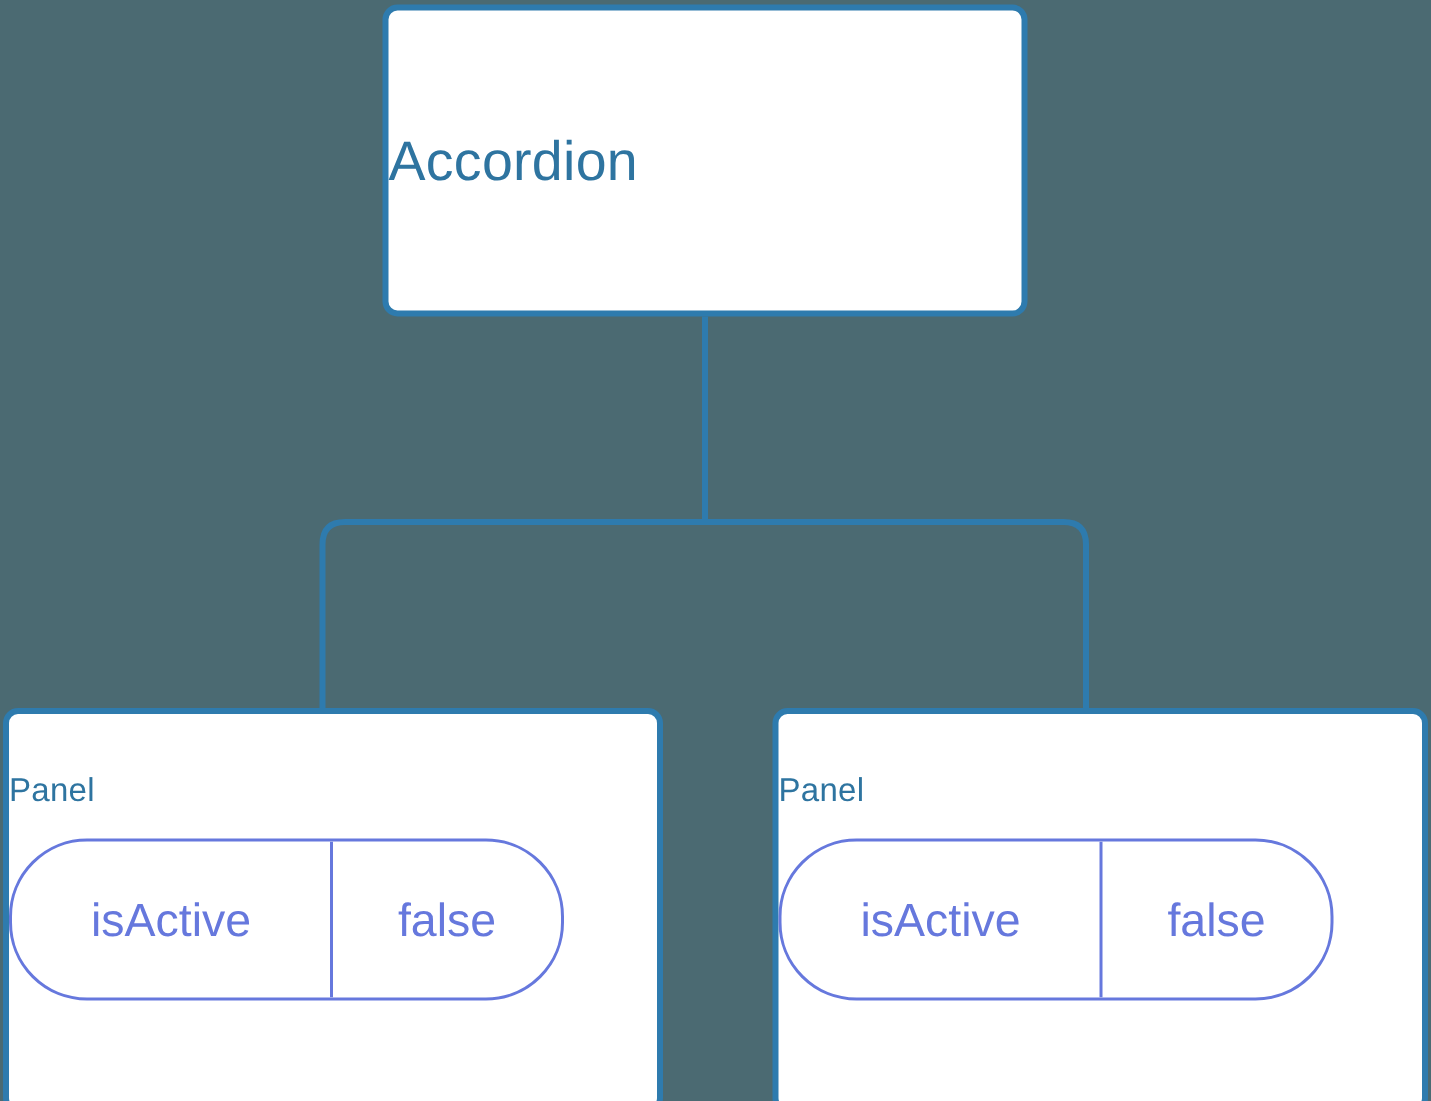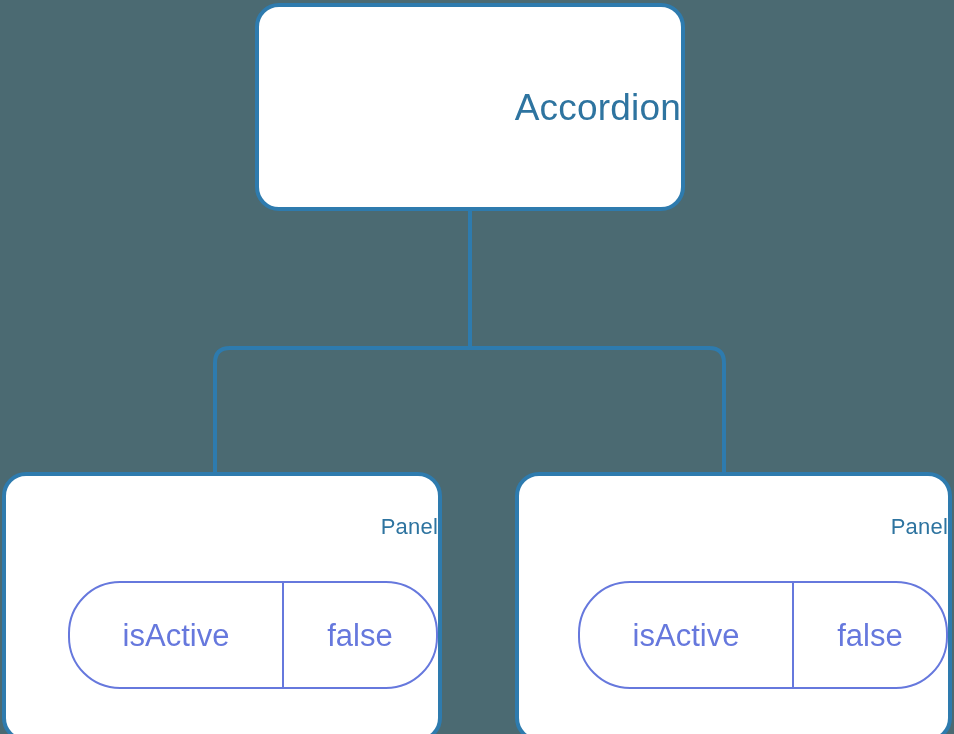--- a/index.html
+++ b/index.html
@@ -30,25 +30,25 @@
     height: 734px;
     z-index: 1;
   }
 
   
   .node {
     position: absolute;
     z-index: 2;
     background: #ffffff;
     border: 4px solid #2e7bae;
-    border-radius: 24px;
+    border-radius: 10px;
     box-sizing: border-box;
     display: flex;
     flex-direction: column;
-    align-items: flex-end;
+    align-items: flex-start;
   }
 
   
   #node-accordion {
     left: 255px;
     top: 3px;
     width: 430px;
     height: 208px;
     justify-content: center;
   }
@@ -68,21 +68,21 @@
   .node-title {
     color: #2e74a0;
     font-size: 22px;
     line-height: 1;
     letter-spacing: 0.2px;
     white-space: nowrap;
   }
 
   
   .prop-pill {
-    margin-top: 43px;
+    margin-top: 21px;
     display: flex;
     align-items: stretch;
     height: 104px;
     border: 2px solid #6678dd;
     border-radius: 52px;
     background: transparent;
     overflow: hidden;
   }
   .prop-key,
   .prop-val {

